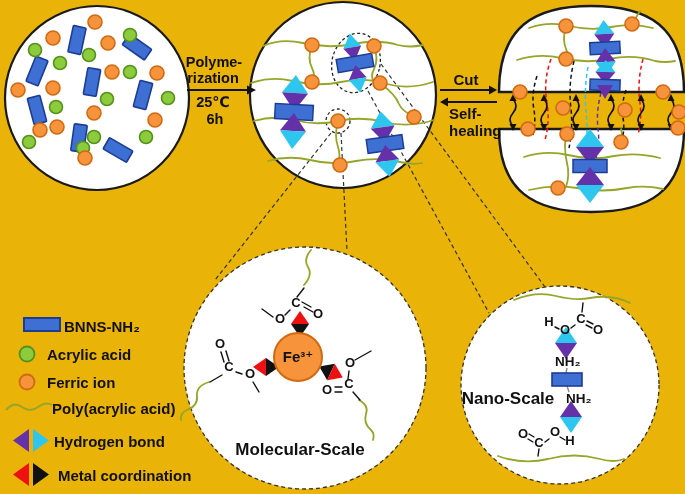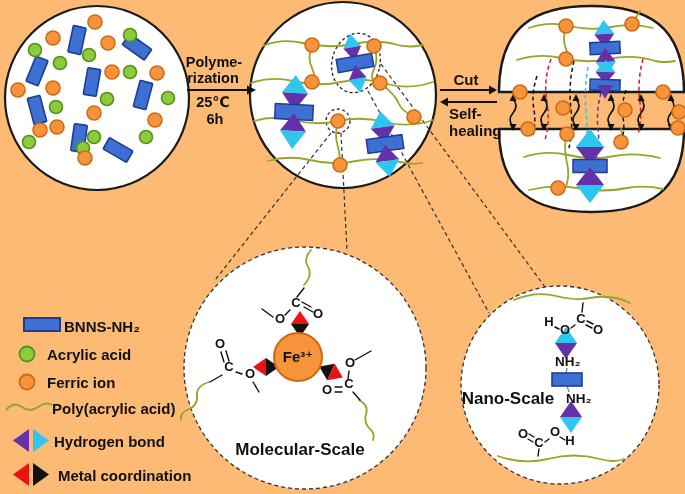--- a/index.html
+++ b/index.html
@@ -1,16 +1,16 @@
 <!DOCTYPE html>
 <html><head>
 <meta charset="utf-8">
 <style>
   html,body{margin:0;padding:0;background:#fff;}
-  .stage{position:relative;width:685px;height:494px;background:#fdba74;overflow:hidden;}
+  .stage{position:relative;width:685px;height:494px;background:#eab308;overflow:hidden;}
   svg{position:absolute;left:0;top:0;}
   svg text{font-family:"Liberation Sans","DejaVu Sans",sans-serif;font-weight:bold;fill:#111;}
   .t14{font-size:14.5px;}
   .t15{font-size:15px;}
   .t17{font-size:17px;}
   .atom{font-size:13px;}
   .nh{font-size:13.5px;}
   .fe{font-size:15px;}
 </style>
 </head>

